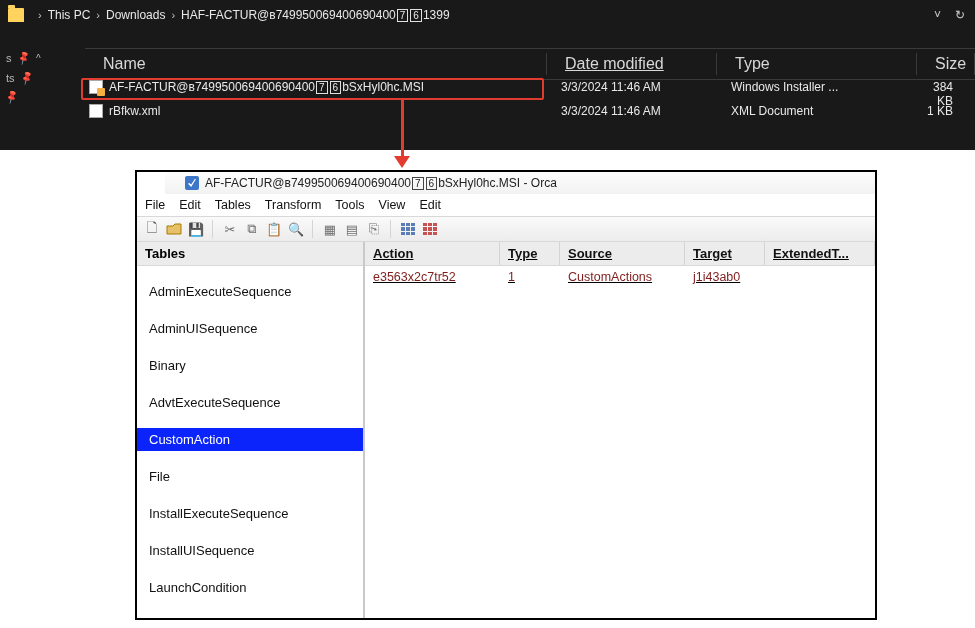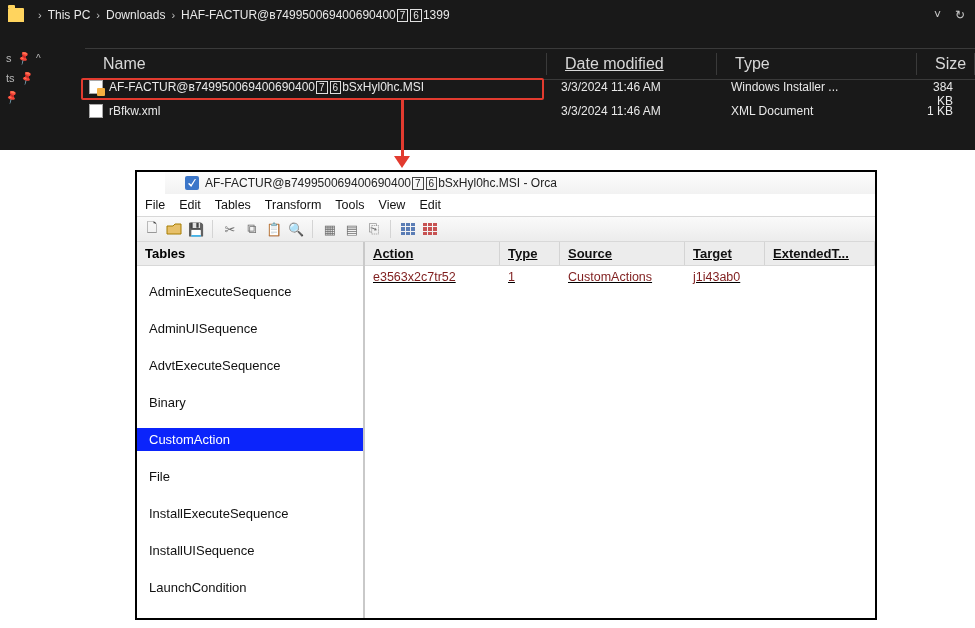--- a/index.html
+++ b/index.html
@@ -216,22 +216,22 @@
         </span>
       </span>
   </div>
 
   <div class="orca-body">
     <div class="tables-pane">
       <div class="pane-head">Tables</div>
       <div class="tables-list" id="tables-list">
           <div class="t-item">AdminExecuteSequence</div>
           <div class="t-item">AdminUISequence</div>
+          <div class="t-item">Binary</div>
           <div class="t-item">AdvtExecuteSequence</div>
-          <div class="t-item">Binary</div>
           <div class="t-item selected">CustomAction</div>
           <div class="t-item">File</div>
           <div class="t-item">InstallExecuteSequence</div>
           <div class="t-item">InstallUISequence</div>
           <div class="t-item">LaunchCondition</div>
           <div class="t-item">Media</div>
           <div class="t-item">Property</div>
           <div class="t-item">Upgrade</div>
         </div>
     </div>

